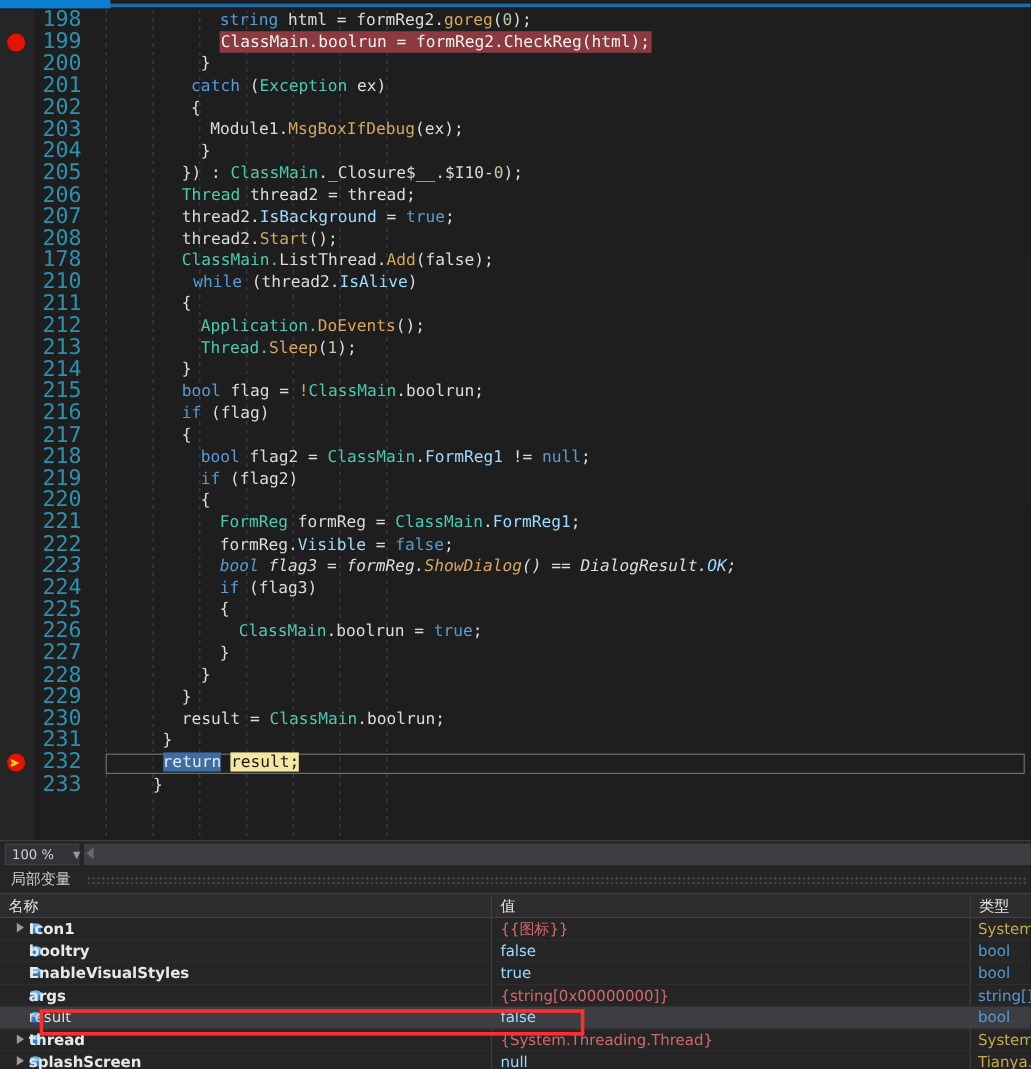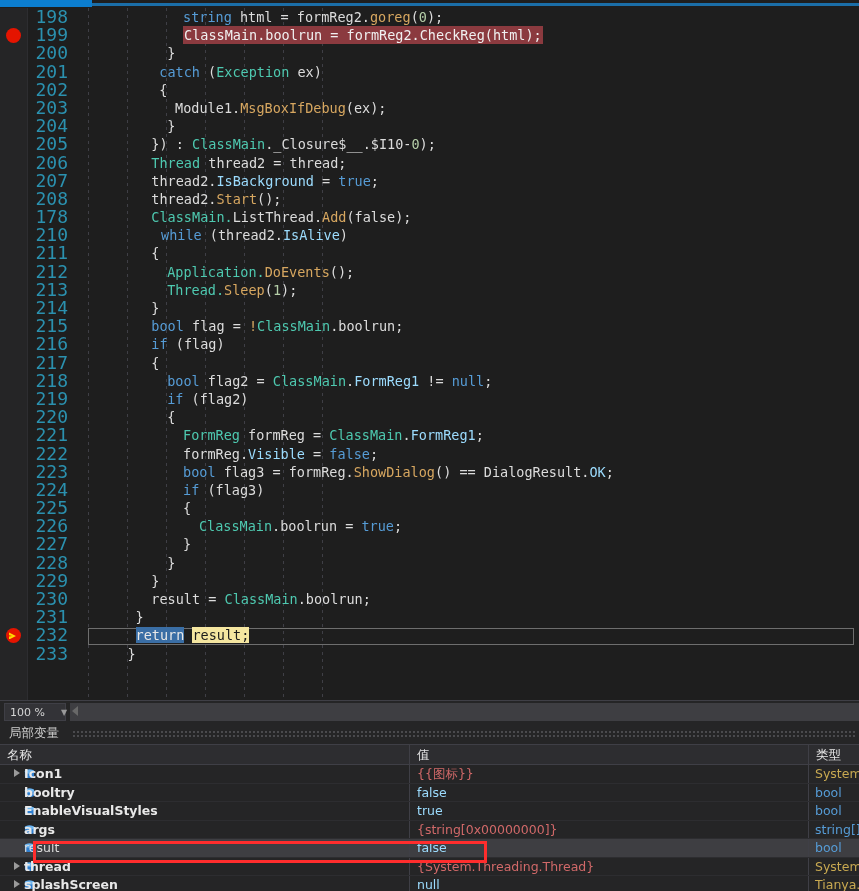--- a/index.html
+++ b/index.html
@@ -210,21 +210,21 @@
         <div class="code-line" style="top: 0px;"><span class="lnum">213</span><span class="ltext" style="left: 167.2px;"><span class="t">Thread.</span><span class="m">Sleep</span><span class="d">(</span><span class="n">1</span><span class="d">);</span></span></div>
         <div class="code-line" style="top: 0px;"><span class="lnum">214</span><span class="ltext" style="left: 151.36px;"><span class="d">}</span></span></div>
         <div class="code-line" style="top: 0px;"><span class="lnum">215</span><span class="ltext" style="left: 151.36px;"><span class="k">bool</span><span class="d"> flag = </span><span class="m">!</span><span class="t">ClassMain</span><span class="d">.boolrun;</span></span></div>
         <div class="code-line" style="top: 0px;"><span class="lnum">216</span><span class="ltext" style="left: 151.36px;"><span class="k">if</span><span class="d"> (flag)</span></span></div>
         <div class="code-line" style="top: 0px;"><span class="lnum">217</span><span class="ltext" style="left: 151.36px;"><span class="d">{</span></span></div>
         <div class="code-line" style="top: 0px;"><span class="lnum">218</span><span class="ltext" style="left: 167.2px;"><span class="k">bool</span><span class="d"> flag2 = </span><span class="t">ClassMain</span><span class="d">.</span><span class="p">FormReg1</span><span class="d"> != </span><span class="k">null</span><span class="d">;</span></span></div>
         <div class="code-line" style="top: 0px;"><span class="lnum">219</span><span class="ltext" style="left: 167.2px;"><span class="k">if</span><span class="d"> (flag2)</span></span></div>
         <div class="code-line" style="top: 0px;"><span class="lnum">220</span><span class="ltext" style="left: 167.2px;"><span class="d">{</span></span></div>
         <div class="code-line" style="top: 0px;"><span class="lnum">221</span><span class="ltext" style="left: 183.04px;"><span class="t">FormReg</span><span class="d"> formReg = </span><span class="t">ClassMain</span><span class="d">.</span><span class="p">FormReg1</span><span class="d">;</span></span></div>
         <div class="code-line" style="top: 0px;"><span class="lnum">222</span><span class="ltext" style="left: 183.04px;"><span class="d">formReg.</span><span class="p">Visible</span><span class="d"> = </span><span class="k">false</span><span class="d">;</span></span></div>
-        <div class="code-line" style="top: 0px;"><span class="lnum">223</span><span class="ltext" style="left: 183.04px;"><span class="k">bool</span><span class="d"> flag3 = formReg.</span><span class="m">ShowDialog</span><span class="d">() == DialogResult.</span><span class="p">OK</span><span class="d">;</span></span></div>
+        <div class="code-line" style="top: 0px; font-style: italic;"><span class="lnum">223</span><span class="ltext" style="left: 183.04px;"><span class="k">bool</span><span class="d"> flag3 = formReg.</span><span class="m">ShowDialog</span><span class="d">() == DialogResult.</span><span class="p">OK</span><span class="d">;</span></span></div>
         <div class="code-line" style="top: 0px;"><span class="lnum">224</span><span class="ltext" style="left: 183.04px;"><span class="k">if</span><span class="d"> (flag3)</span></span></div>
         <div class="code-line" style="top: 0px;"><span class="lnum">225</span><span class="ltext" style="left: 183.04px;"><span class="d">{</span></span></div>
         <div class="code-line" style="top: 0px;"><span class="lnum">226</span><span class="ltext" style="left: 198.88px;"><span class="t">ClassMain</span><span class="d">.boolrun = </span><span class="k">true</span><span class="d">;</span></span></div>
         <div class="code-line" style="top: 0px;"><span class="lnum">227</span><span class="ltext" style="left: 183.04px;"><span class="d">}</span></span></div>
         <div class="code-line" style="top: 0px;"><span class="lnum">228</span><span class="ltext" style="left: 167.2px;"><span class="d">}</span></span></div>
         <div class="code-line" style="top: 0px;"><span class="lnum">229</span><span class="ltext" style="left: 151.36px;"><span class="d">}</span></span></div>
         <div class="code-line" style="top: 0px;"><span class="lnum">230</span><span class="ltext" style="left: 151.36px;"><span class="d">result = </span><span class="t">ClassMain</span><span class="d">.boolrun;</span></span></div>
         <div class="code-line" style="top: 0px;"><span class="lnum">231</span><span class="ltext" style="left: 135.52px;"><span class="d">}</span></span></div>
         <div class="code-line" style="top: 0px;"><span class="lnum">232</span><span class="bp current" style="top: 2px;"></span><span class="cur-stmt-box"></span><span class="ltext" style="left: 135.52px;"><span class="sel-blue">return</span> <span class="hl-yellow">result;</span></span></div>
         <div class="code-line" style="top: 0px;"><span class="lnum">233</span><span class="ltext" style="left: 127.6px;"><span class="d">}</span></span></div>

